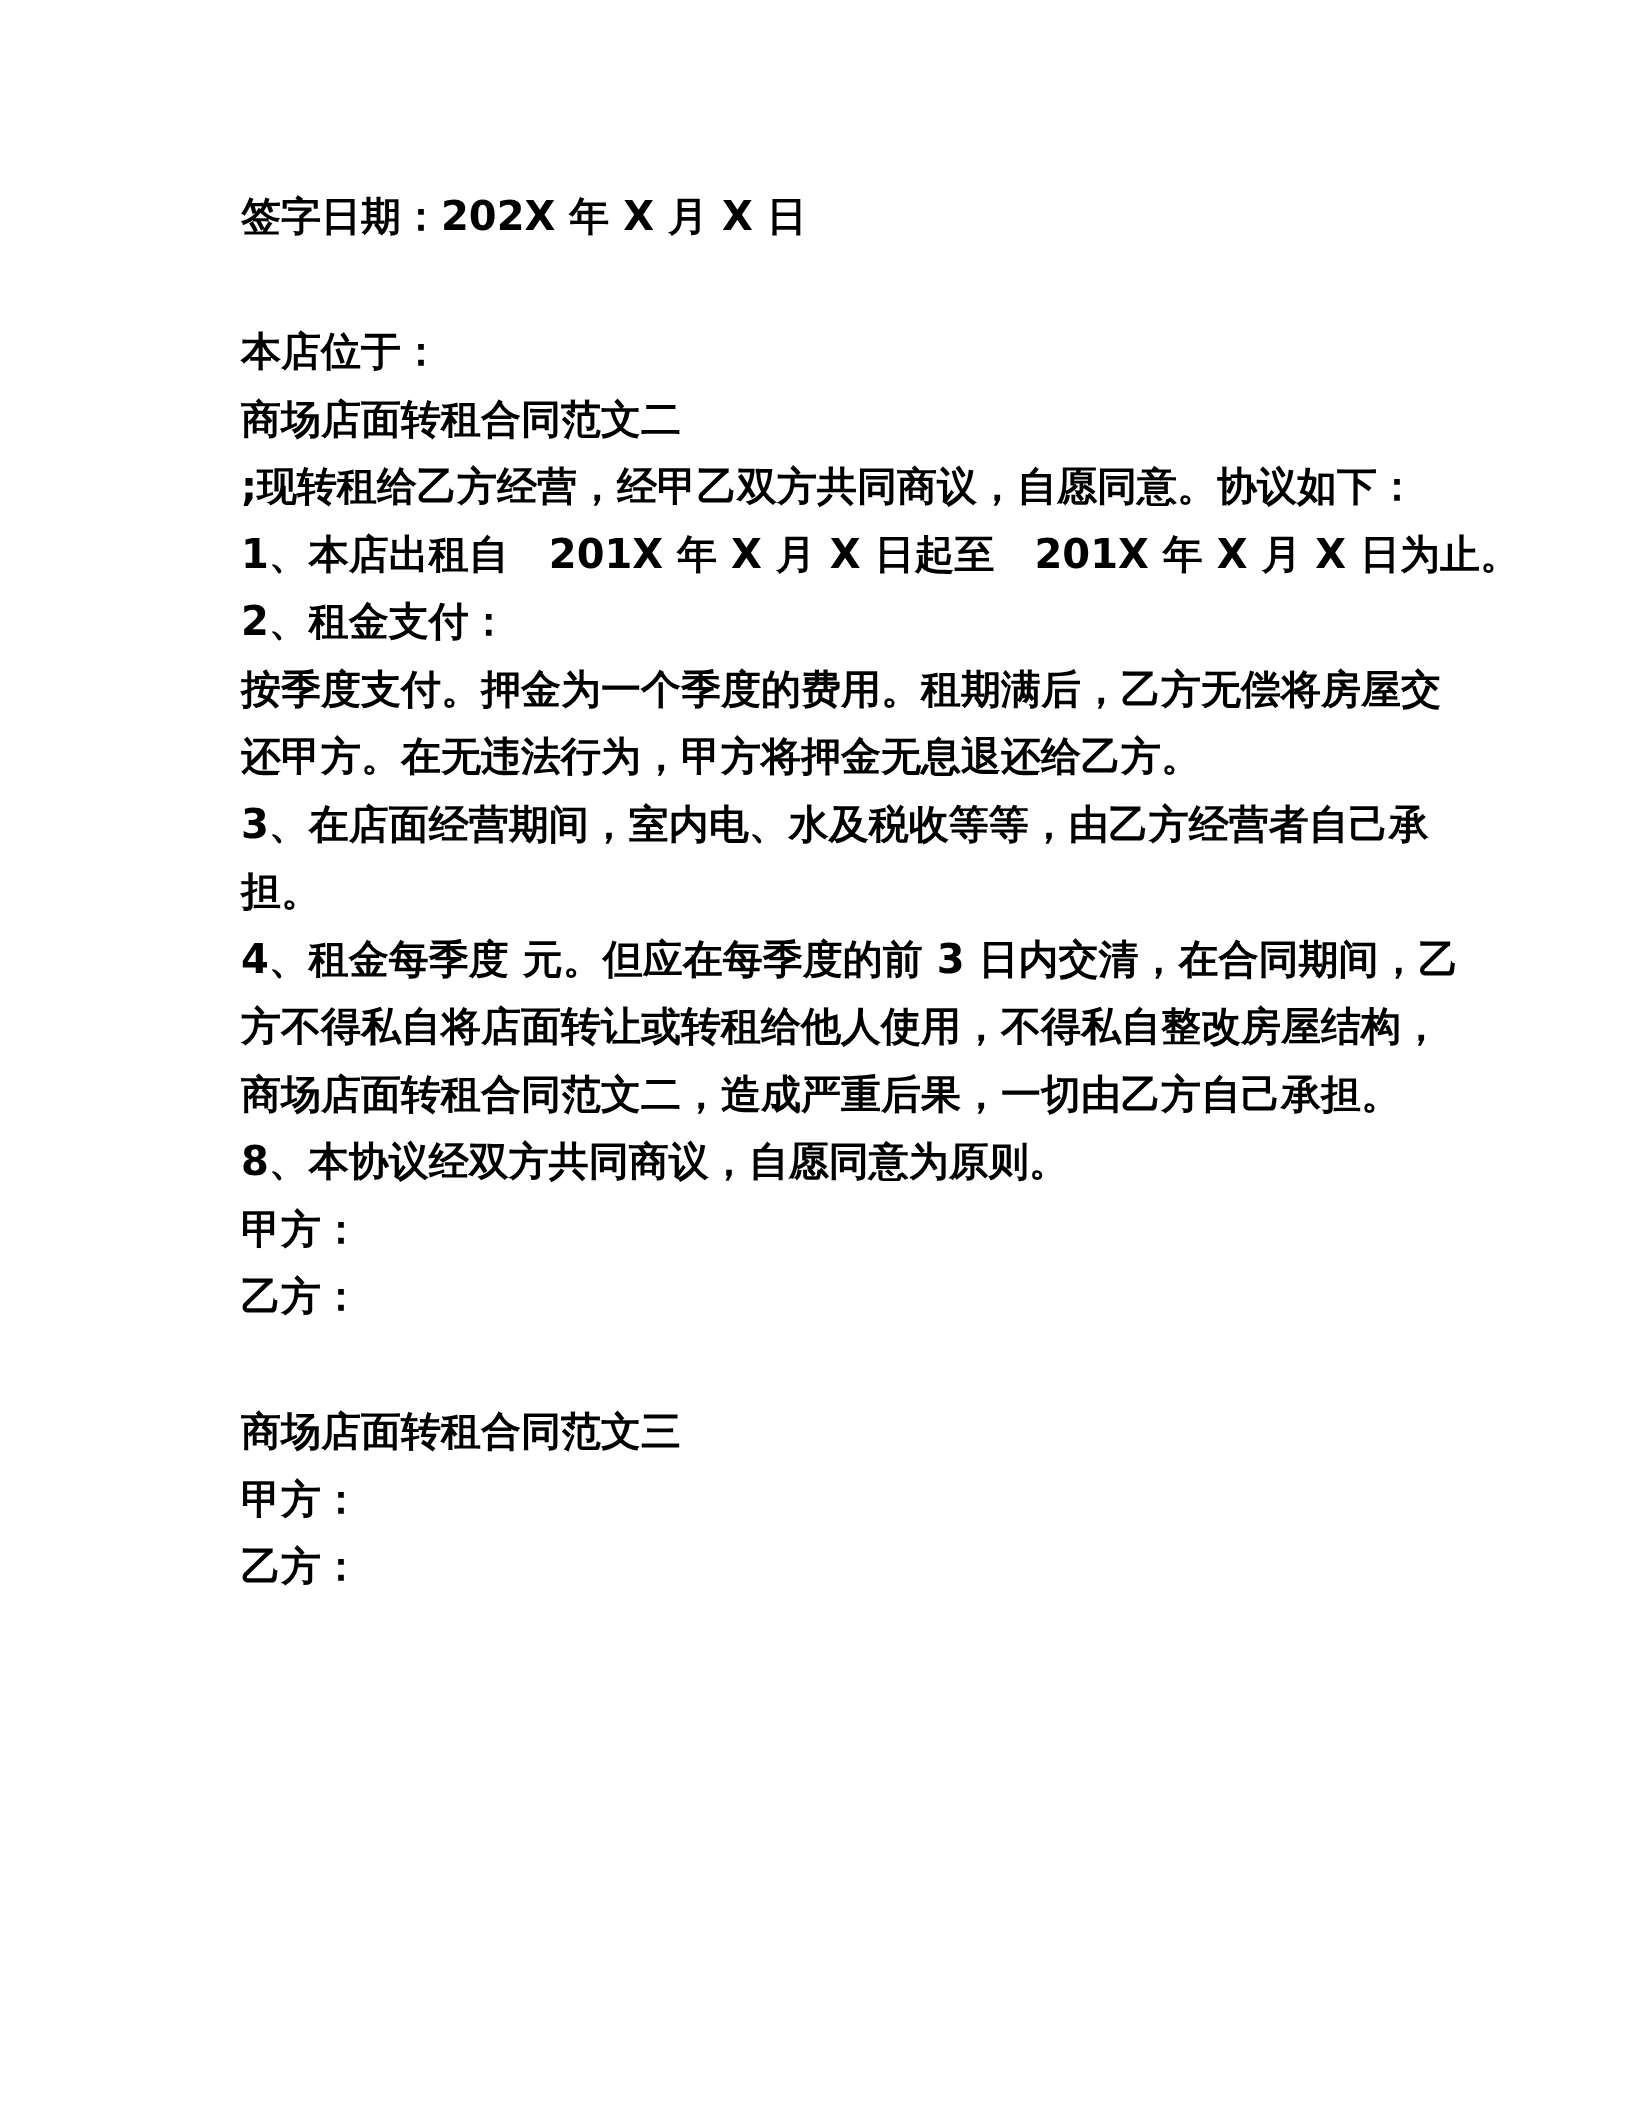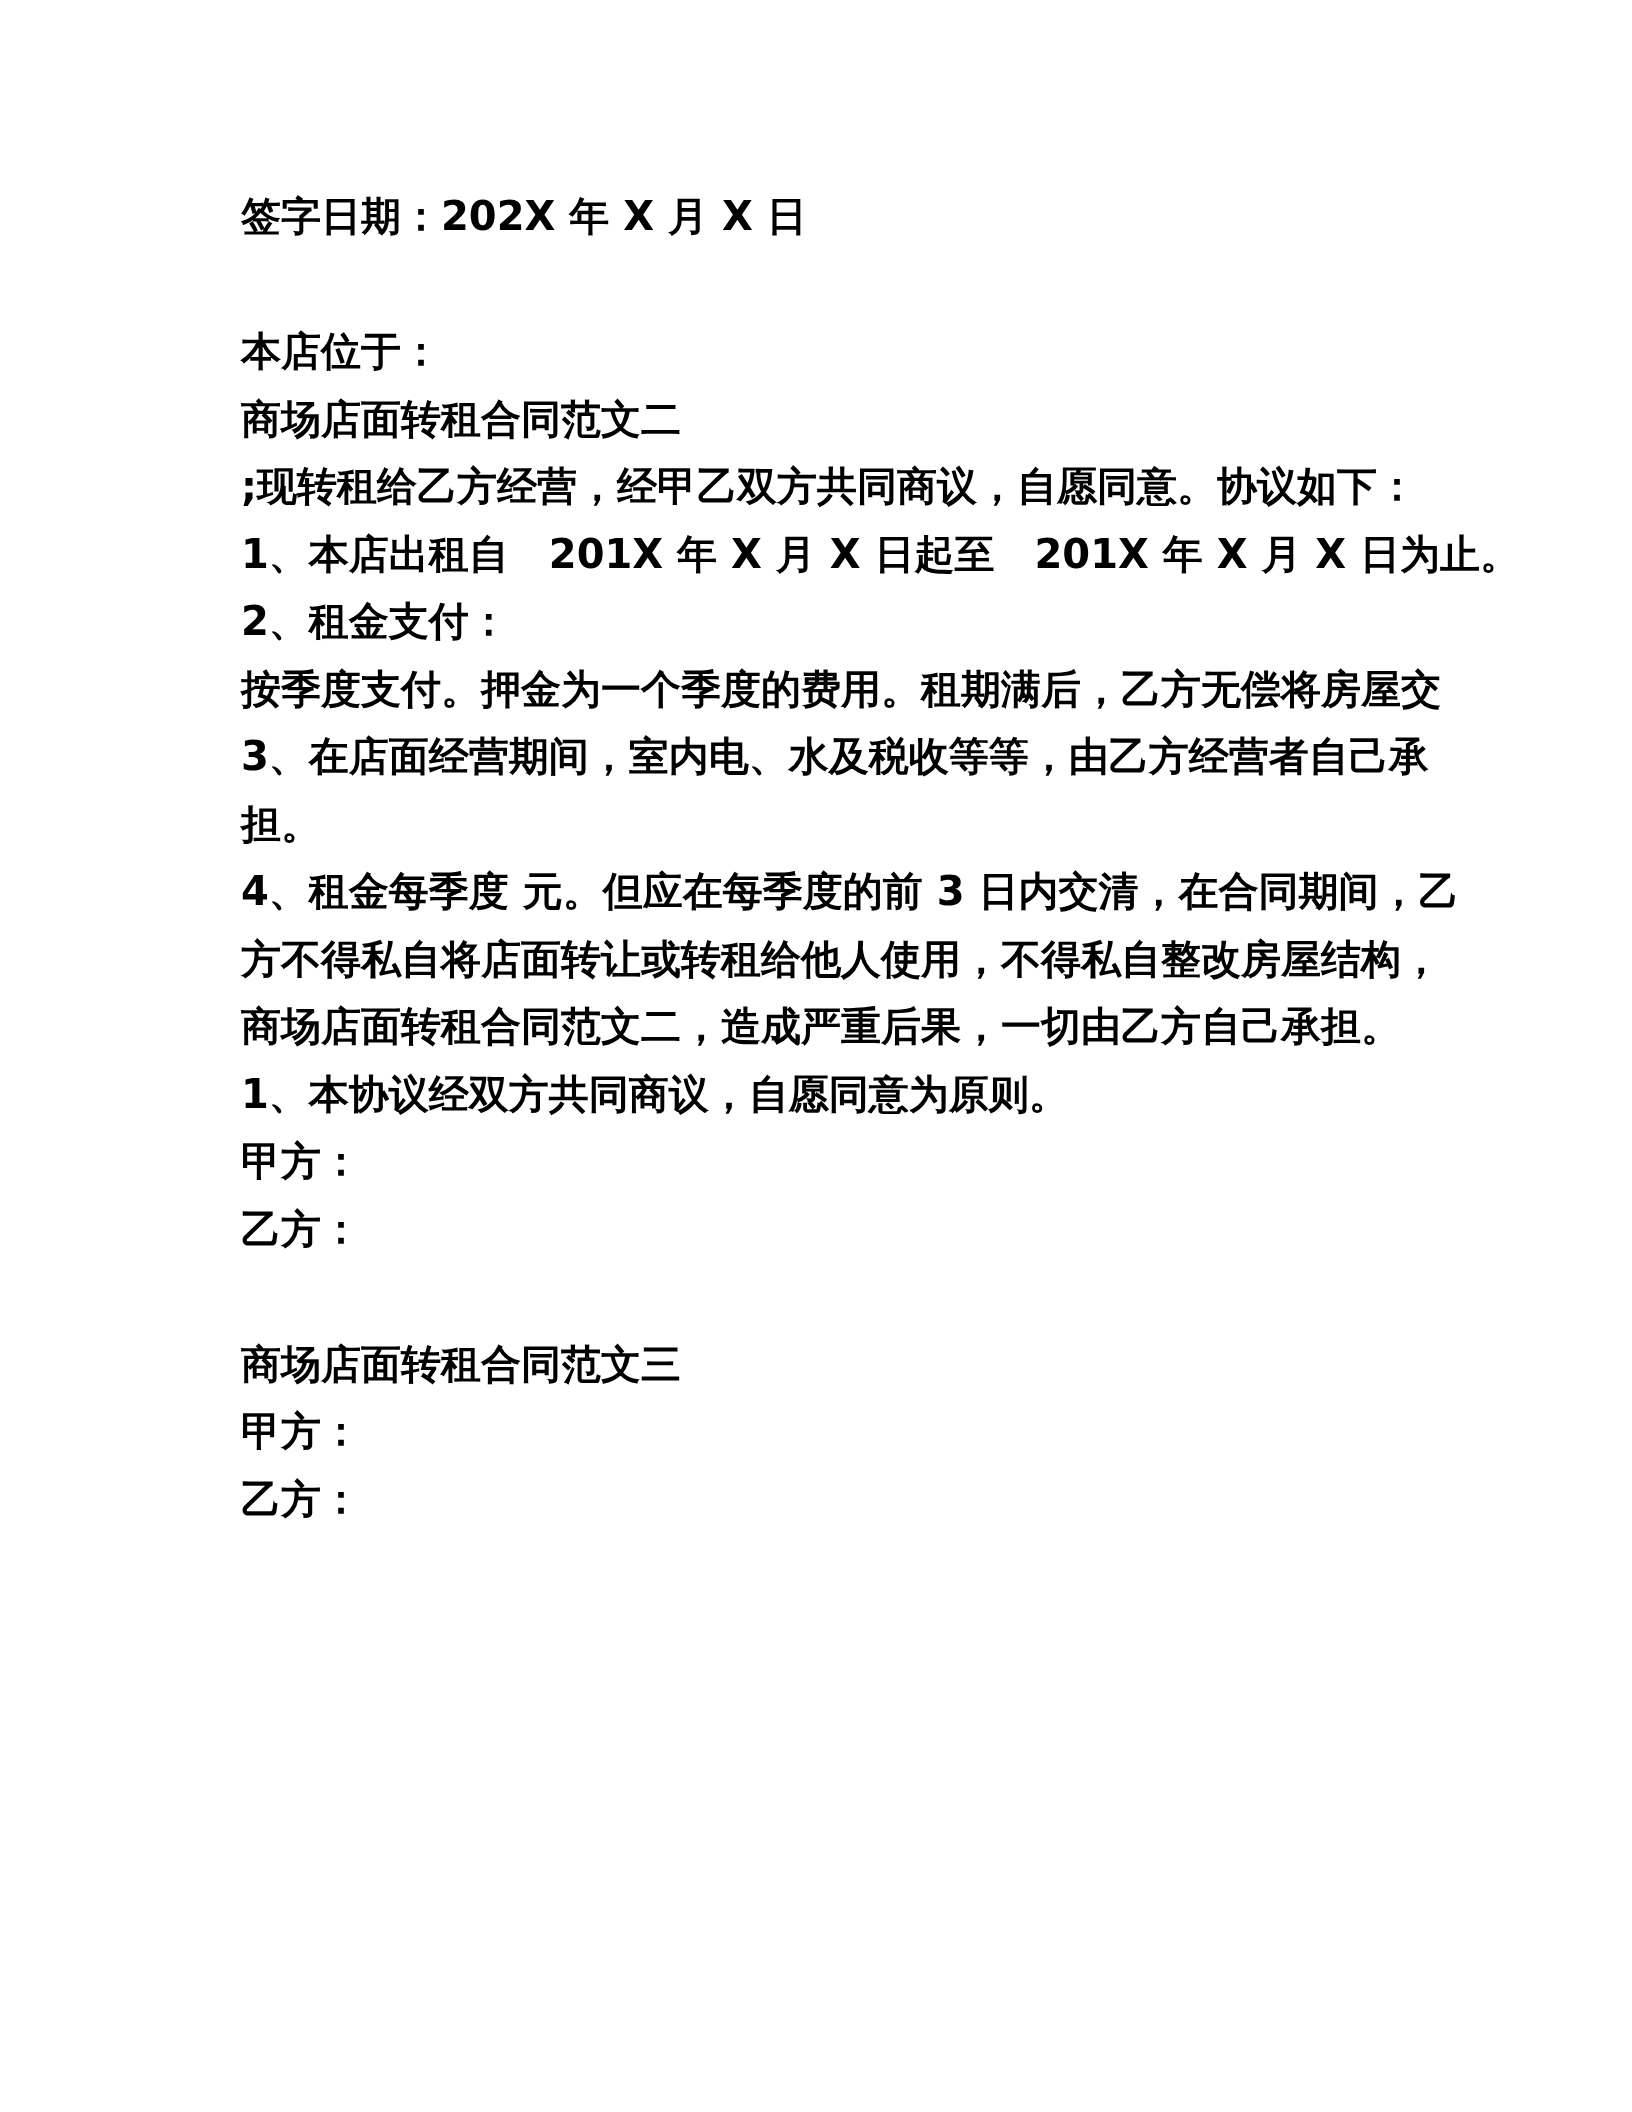--- a/index.html
+++ b/index.html
@@ -41,26 +41,27 @@
 <div class="page">
   <div class="doc-body">
       <div class="line">签字日期：202X 年 X 月 X 日</div>
       <div class="line">&nbsp;</div>
       <div class="line">本店位于：</div>
       <div class="line">商场店面转租合同范文二</div>
       <div class="line">;现转租给乙方经营，经甲乙双方共同商议，自愿同意。协议如下：</div>
       <div class="line">1、本店出租自　201X 年 X 月 X 日起至　201X 年 X 月 X 日为止。</div>
       <div class="line">2、租金支付：</div>
       <div class="line">按季度支付。押金为一个季度的费用。租期满后，乙方无偿将房屋交</div>
+      <div class="line">还甲方。在无违法行为，甲方将押金无息退还给乙方。</div>
       <div class="line">3、在店面经营期间，室内电、水及税收等等，由乙方经营者自己承</div>
       <div class="line">担。</div>
       <div class="line">4、租金每季度 元。但应在每季度的前 3 日内交清，在合同期间，乙</div>
       <div class="line">方不得私自将店面转让或转租给他人使用，不得私自整改房屋结构，</div>
       <div class="line">商场店面转租合同范文二，造成严重后果，一切由乙方自己承担。</div>
-      <div class="line">1、本协议经双方共同商议，自愿同意为原则。</div>
+      <div class="line">8、本协议经双方共同商议，自愿同意为原则。</div>
       <div class="line">甲方：</div>
       <div class="line">乙方：</div>
       <div class="line">&nbsp;</div>
       <div class="line">商场店面转租合同范文三</div>
       <div class="line">甲方：</div>
       <div class="line">乙方：</div>
     </div>
 </div>
 
 </body></html>

